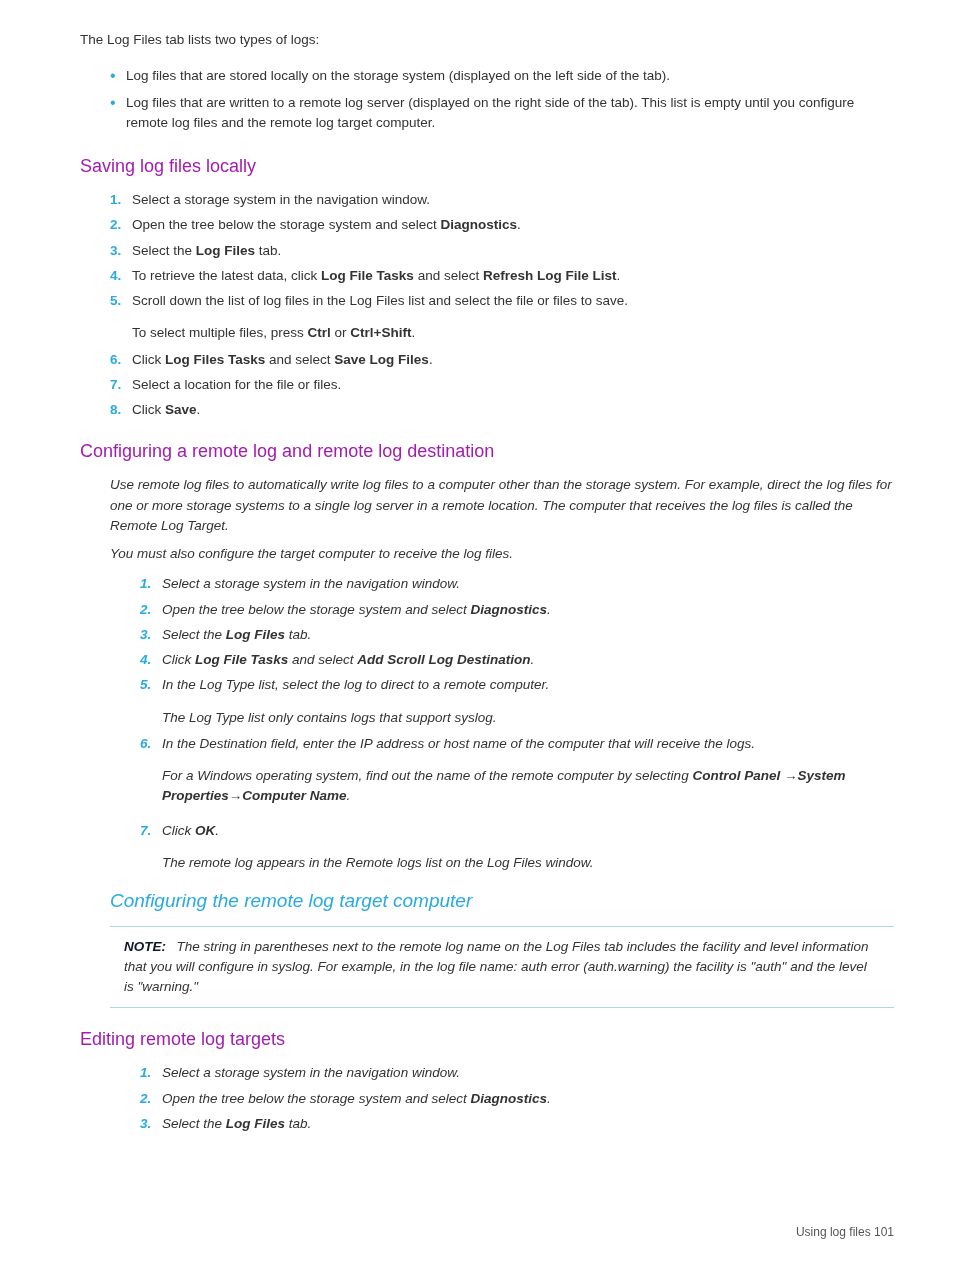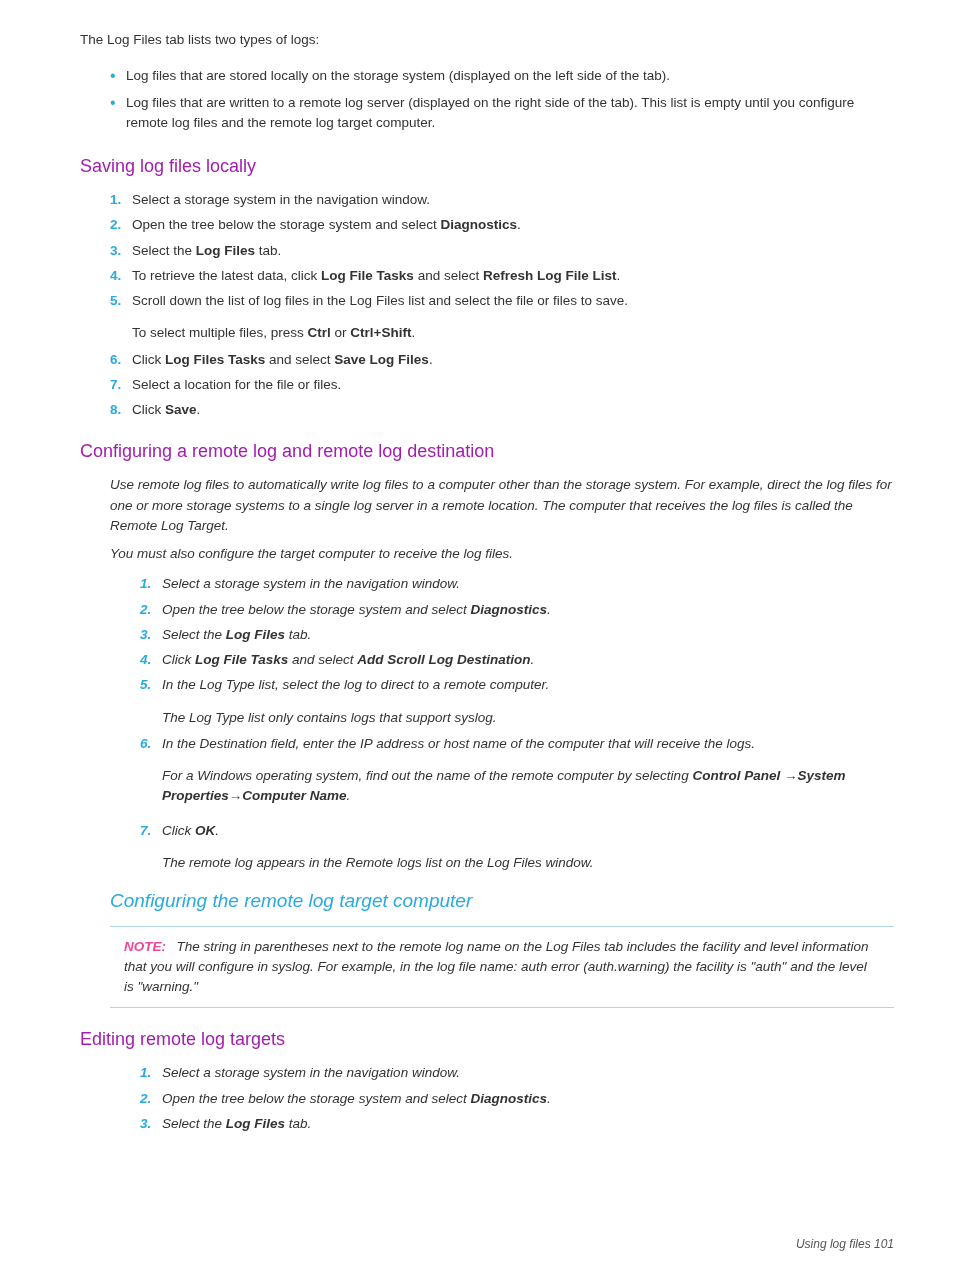--- a/index.html
+++ b/index.html
@@ -100,31 +100,30 @@
     .note-box {
       border-top: 1px solid #b0d4e8;
       border-bottom: 1px solid #b0d4e8;
       padding: 10px 14px;
       margin-top: 10px;
       margin-bottom: 10px;
       background: #fff;
     }
 
     .note-label {
-      color: #ec4899;
+      color: #0f172a;
       font-weight: bold;
     }
 
     .footer-text {
       position: fixed;
-      bottom: 18px;
+      bottom: 30px;
       right: 60px;
       font-size: 12px;
       color: #555;
-      font-style: italic;
     }
 
     .arrow-text {
       font-size: 13.5px;
     }
   </style>
 </head>
 <body>
 
 <p class="intro-text">The Log Files tab lists two types of logs:</p>

